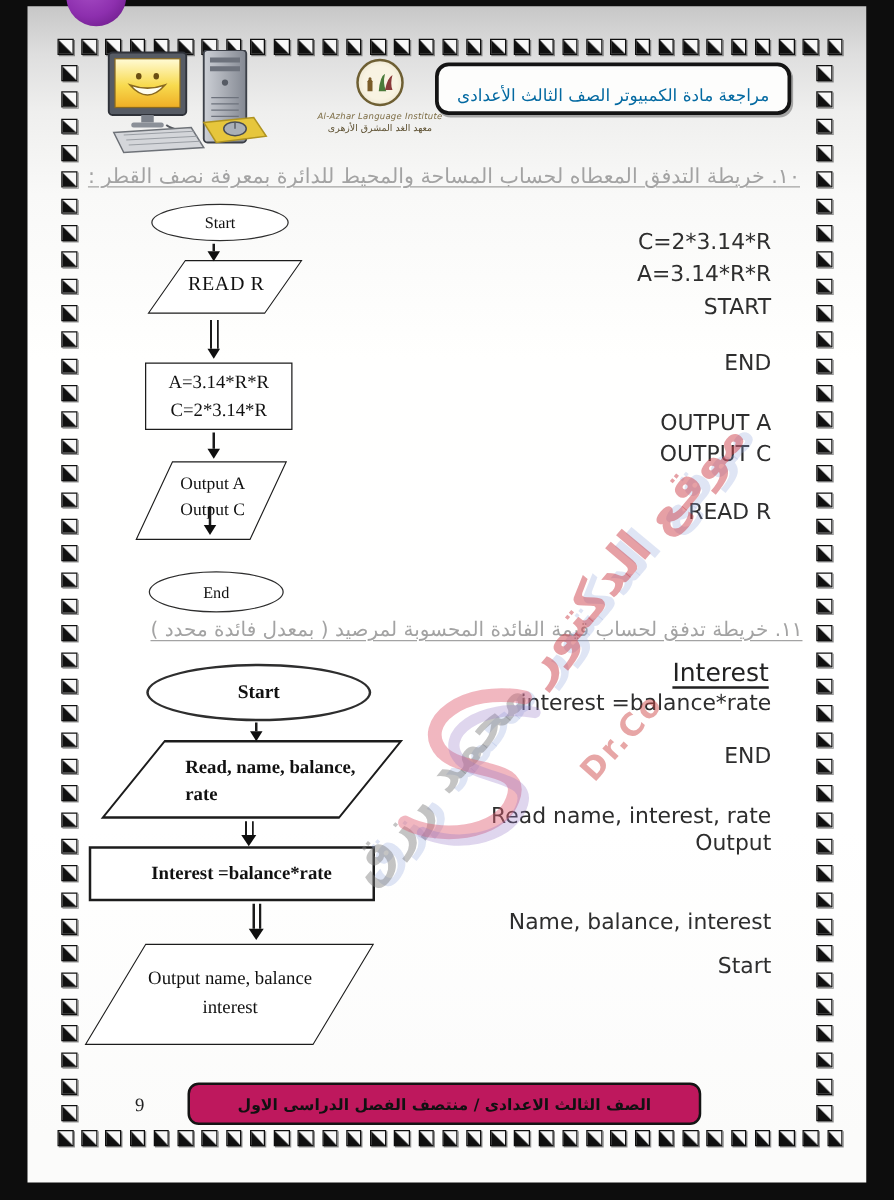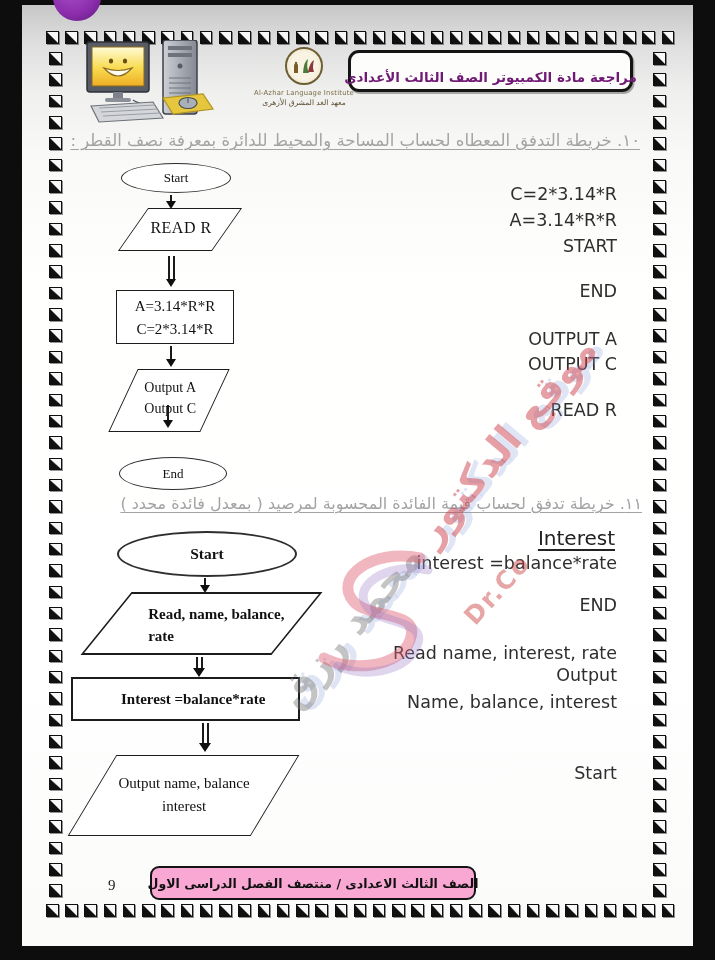--- a/index.html
+++ b/index.html
@@ -23,27 +23,27 @@
   .tile { width:12.5px; height:12.5px; flex:0 0 auto;
           border:1.7px solid #0f0f0f;
           background:linear-gradient(to top right, #101010 46%, #f8f8f8 54%);
           box-shadow:1px 1px 0 rgba(60,60,60,.55); }
 
   
   .title-box { position:absolute; left:348px; top:50px; width:285px; height:42px;
           border:3px solid #141414; border-radius:11px; background:#fdfdfc;
           display:flex; align-items:center; justify-content:center; z-index:4;
           box-shadow:1.5px 2px 0 rgba(30,30,30,.35); }
-  .title-box span { font-size:13.5px; font-weight:bold; color:#701a75; white-space:nowrap;margin-top:12px; }
+  .title-box span { font-size:13.5px; font-weight:normal; color:#0369a1; white-space:nowrap;margin-top:12px; }
 
   .logo { position:absolute; left:253px; top:47px; width:102px; text-align:center; z-index:4; }
   .logo .ring { width:38px; height:38px; margin:0 auto; border-radius:50%;
           border:2.5px solid #6e5f33; background:radial-gradient(circle,#f8f3e2 55%,#e4dcc2 100%);
           display:flex; align-items:center; justify-content:center; }
-  .logo .en { font-size:6.8px; color:#7c6c44; margin-top:4px; letter-spacing:.2px; }
+  .logo .en { font-size:6.8px; color:#7c6c44; margin-top:4px; letter-spacing:.2px;font-style:italic; }
   .logo .ar { font-size:7.5px; color:#5c4f30; margin-top:1px; }
 
   .computer { position:absolute; left:75px; top:40px; z-index:4; }
 
   
   .heading { position:absolute; direction:rtl; white-space:nowrap; color:#a3a3a3;
           text-decoration:underline; text-underline-offset:3px; z-index:4; }
   .h10 { left:78px; top:131px; width:562px; font-size:16.5px; }
   .h11 { left:110px; top:494px; width:532px; font-size:16px; }
 
@@ -69,22 +69,22 @@
           border-top:8px solid #0f0f0f; }
   .arr.big .head { border-left-width:6px; border-right-width:6px; border-top-width:9px; }
 
   
   .ans { position:absolute; right:98px; font-size:17.5px; color:#2e2e2e;
          white-space:nowrap; z-index:4; font-family:"DejaVu Sans",sans-serif; }
   .ans-head { position:absolute; right:100px; font-size:20px; color:#222; z-index:4;
          text-decoration:underline; text-underline-offset:4px; }
 
   
-  .footer-box { position:absolute; left:150px; top:866px; width:326px; height:34px;
-          border:2.6px solid #141414; border-radius:9px; background:#f9a8d4;
+  .footer-box { position:absolute; left:150px; top:866px; width:411px; height:34px;
+          border:2.6px solid #141414; border-radius:9px; background:#be185d;
           display:flex; align-items:center; justify-content:center; z-index:4; }
   .footer-box span { font-size:12.5px; font-weight:bold; color:#111; white-space:nowrap; }
   .page-num { position:absolute; left:108px; top:877px; font-size:15px; color:#222;
           font-family:"Liberation Serif","DejaVu Serif",serif; z-index:4; }
 
   
   .wm { position:absolute; pointer-events:none; z-index:7; }
   .wm-ar { left:268px; top:468px; width:390px; direction:rtl; text-align:center;
           transform:rotate(-50deg); font-size:40px; font-weight:bold; white-space:nowrap;
           text-shadow:6px 5px 0 rgba(140,160,220,.28); }
@@ -365,21 +365,21 @@
 <div class="ans" style="top:354px;">OUTPUT C</div>
 <div class="ans" style="top:400px;">READ R</div>
 
 <div class="heading h11">١١.   خريطة تدفق لحساب قيمة الفائدة المحسوبة لمرصيد ( بمعدل فائدة محدد )</div>
 
 <div class="ans-head" style="top:526px;">Interest</div>
 <div class="ans" style="top:553px;">interest =balance*rate</div>
 <div class="ans" style="top:595px;">END</div>
 <div class="ans" style="top:643px;">Read name, interest, rate</div>
 <div class="ans" style="top:665px;">Output</div>
-<div class="ans" style="top:692px;">Name, balance, interest</div>
+<div class="ans" style="top:728px;">Name, balance, interest</div>
 <div class="ans" style="top:763px;">Start</div>
 
 <div class="shape oval" style="left:117px; top:531px; width:180px; height:46px; font-size:15.5px; font-weight:bold; border-width:2px;">
   <span>Start</span>
 </div>
 <div class="arr thick" style="left:198px; top:578px;">
     <div class="line" style="height:7px;"></div>
     <div class="head"></div>
   </div>
 

